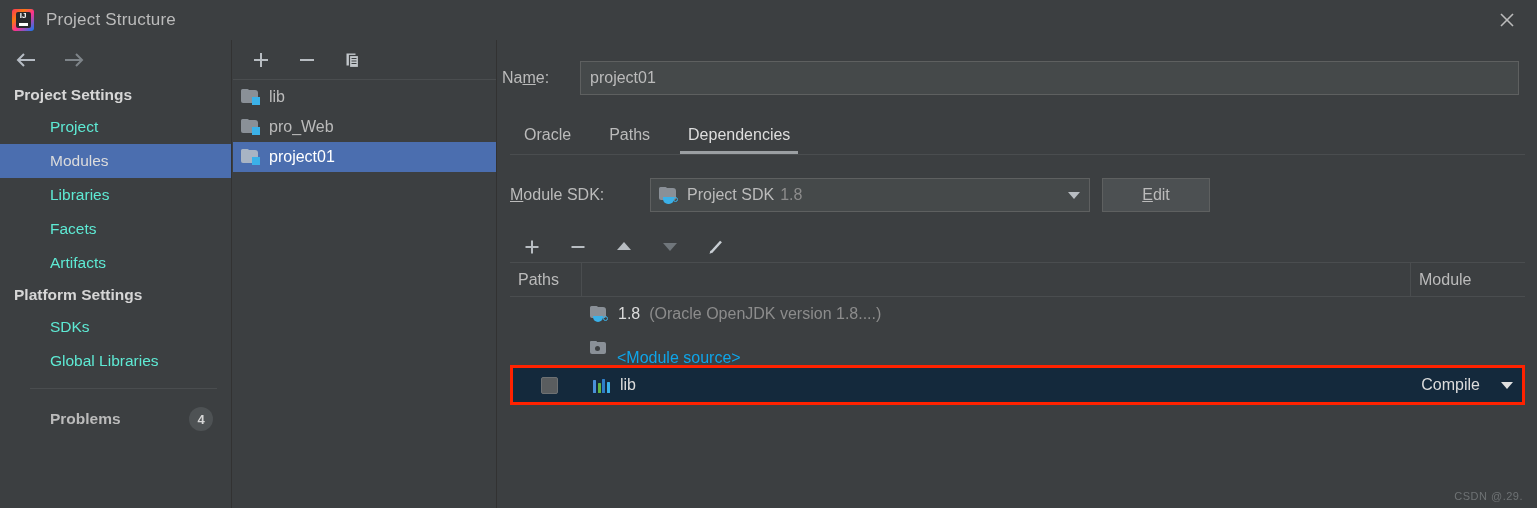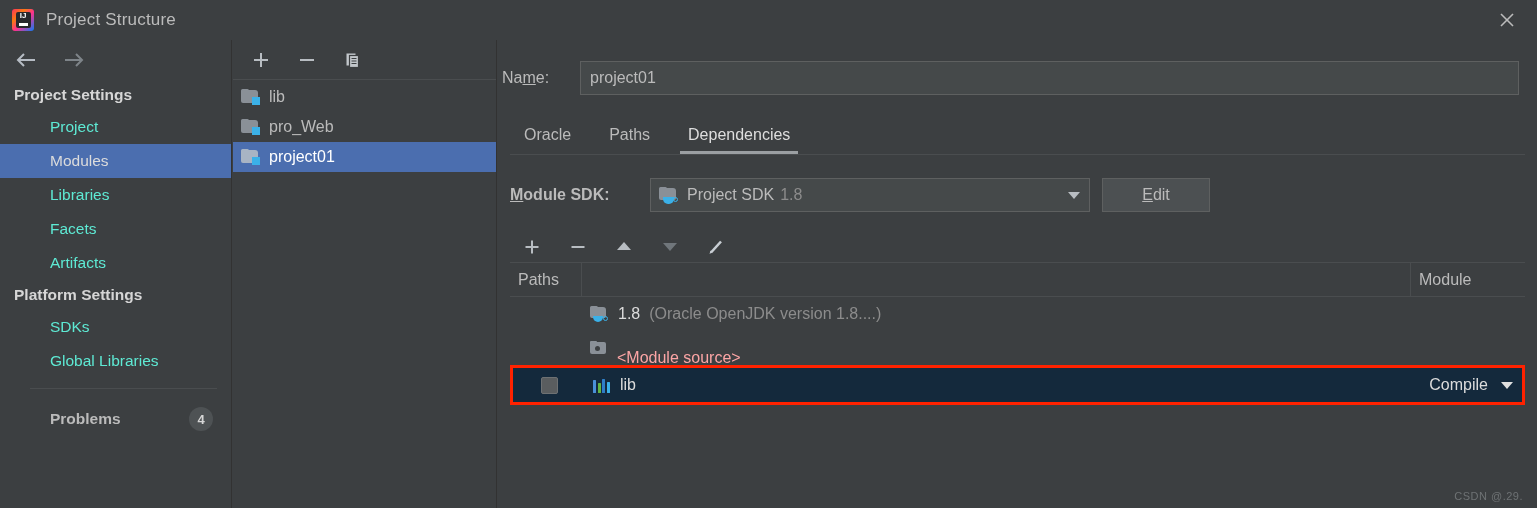--- a/index.html
+++ b/index.html
@@ -162,21 +162,21 @@
     content: ""; position: absolute; left: 6px; right: 6px; bottom: 0;
     height: 3px; background: #9b9fa2;
   }
   .tabs-line {
     margin: 0 12px 0 12px; height: 1px; background: #4a4d4f;
   }
 
   .sdkrow {
     display: flex; align-items: center; height: 36px; margin: 22px 0 0 12px; gap: 12px;
   }
-  .sdklbl { font-size: 16px; color: #bbbbbb; width: 128px; font-weight: bold; }
+  .sdklbl { font-size: 16px; color: #bbbbbb; width: 128px; }
   .sdklbl u { text-decoration: underline; }
   .combo {
     width: 440px; height: 34px; background: #45494a; border: 1px solid #5e6060;
     display: flex; align-items: center; padding: 0 8px; cursor: pointer;
   }
   .combo .ctext { font-size: 16px; color: #bbbbbb; margin-left: 8px; }
   .combo .cdim { color: #8c8c8c; margin-left: 6px; font-size: 16px; }
   .combo .carrow { margin-left: auto; }
   .editbtn {
     width: 108px; height: 34px; background: #4c5052; border: 1px solid #5e6060;
@@ -209,24 +209,24 @@
     display: flex; align-items: center; padding: 0 8px;
   }
   .th-export { width: 72px; border-right: 1px solid #4a4d4f; justify-content: flex-start; }
   .th-mid { flex: 1; border-right: 1px solid #4a4d4f; }
   .th-scope { width: 114px; }
   .trow {
     display: flex; align-items: center; height: 34px;
   }
   .tcell-check { width: 72px; display: flex; align-items: center; justify-content: center; }
   .tcell-main { flex: 1; display: flex; align-items: center; padding-left: 8px; gap: 9px; }
-  .tcell-scope { width: 114px; display: flex; align-items: center; justify-content: flex-end; padding-right: 8px; gap: 12px; }
+  .tcell-scope { width: 114px; display: flex; align-items: center; justify-content: flex-end; padding-right: 8px; gap: 20px; }
   .txt-white { font-size: 16px; color: #dcdcdc; }
   .txt-dim { font-size: 16px; color: #8c8c8c; }
-  .txt-blue { font-size: 16px; color: #fca5a5; margin-top: 19px; }
+  .txt-blue { font-size: 16px; color: #0ea5e9; margin-top: 19px; }
 
   .row-highlight {
     position: relative;
     background: #14293c;
     border: 3px solid #ff2200;
     height: 40px;
     margin: 0 0 0 0;
   }
   .row-highlight .trow { height: 34px; }
   .chk {

